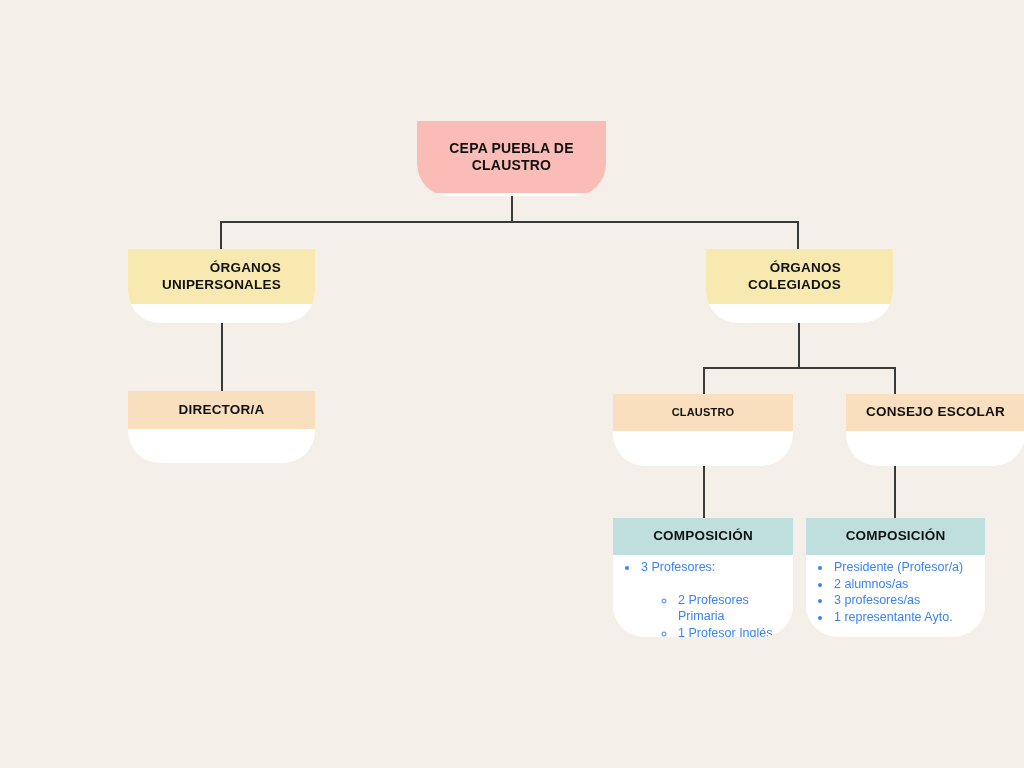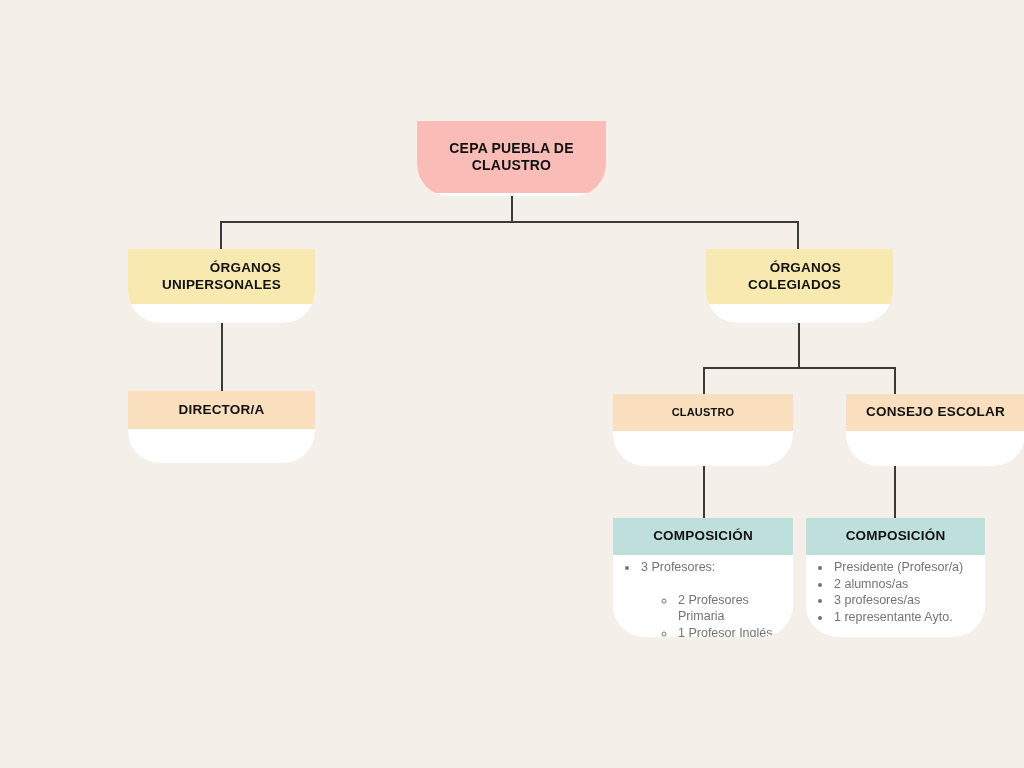--- a/index.html
+++ b/index.html
@@ -82,21 +82,21 @@
   #node-comp-claustro .node-header { height: 37px; font-size: 13.5px; }
 
   #node-comp-consejo  { left: 806px; top: 518px; width: 179px; height: 119px; }
   #node-comp-consejo .node-header  { height: 37px; font-size: 13.5px; }
 
   
   ul.blist {
     margin: 4px 0 0 0;
     padding-left: 26px;
     list-style-type: disc;
-    color: #737373;
+    color: #3b82f6;
   }
   ul.blist li {
     font-size: 12.5px;
     line-height: 1.32;
     margin: 0;
     padding-left: 2px;
   }
   ul.sublist {
     margin: 16px;
     padding-left: 19px;

